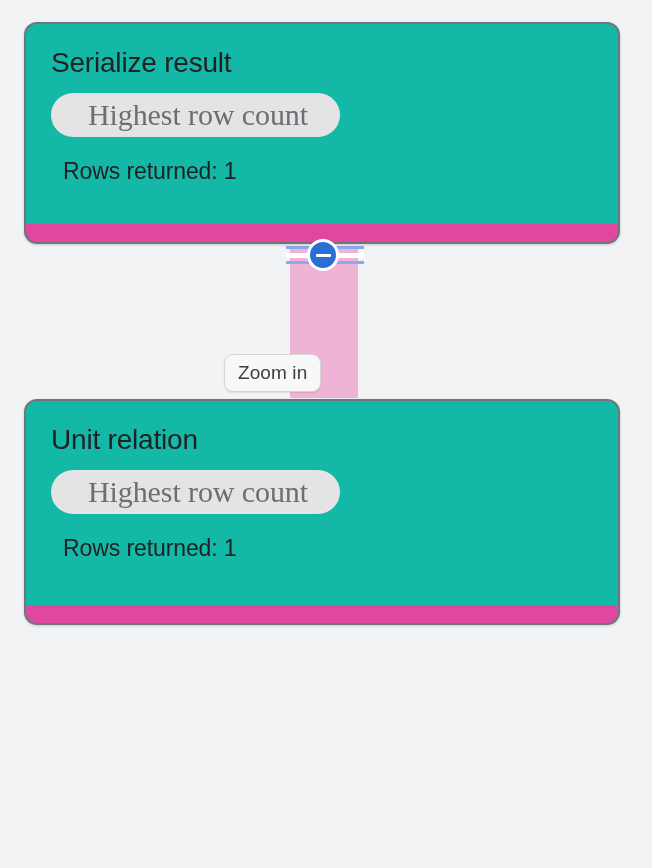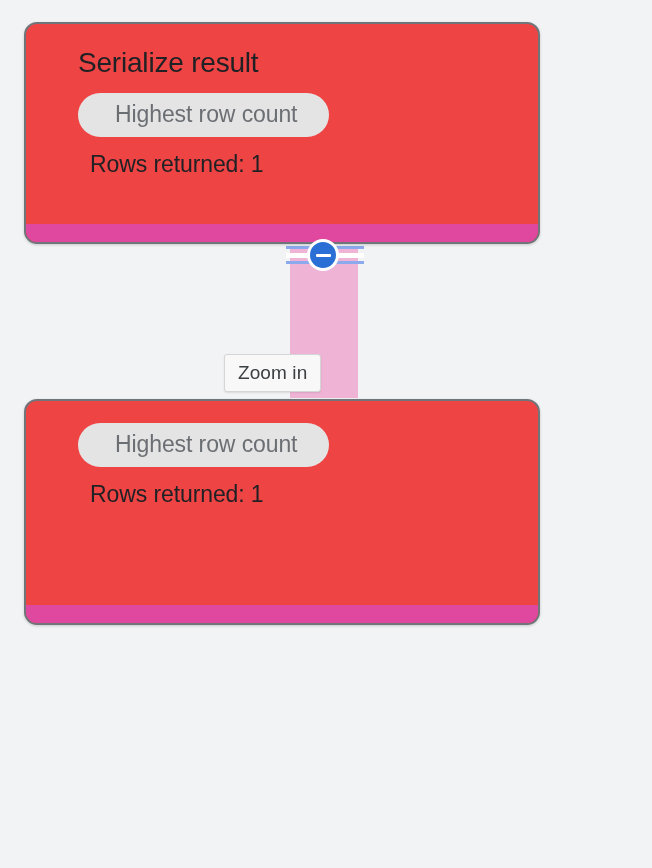--- a/index.html
+++ b/index.html
@@ -79,44 +79,43 @@
   }
 
   
   .tooltip {
     position: absolute;
     left: 224px;
     top: 354px;
     padding: 6px 13px 7px 13px;
     background: #f8f8f8;
     border: 1px solid #d5d5d5;
-    border-radius: 3px;
+    border-radius: 9px;
     color: #3c4043;
     font-size: 19px;
     line-height: 23px;
     letter-spacing: 0.1px;
     z-index: 8;
     box-shadow: 0 1px 2px rgba(0,0,0,0.10);
     white-space: nowrap;
     text-align: center;
   }
 
   
   .card {
     position: absolute;
     left: 24px;
-    width: 516px;
-    background: #ef4444;
+    width: 596px;
+    background: #14b8a6;
     border: 2px solid #70757a;
     border-radius: 13px;
     box-sizing: border-box;
     overflow: hidden;
     z-index: 4;
     box-shadow: 0 1px 3px rgba(0,0,0,0.18);
-    padding-left: 27px;
   }
   #card-0 { top: 22px;  height: 222px; }
   #card-1 { top: 399px; height: 226px; }
 
   .card-body {
     padding: 22px 25px 0 25px;
   }
 
   .card-title {
     font-size: 28px;
@@ -124,26 +123,27 @@
     color: #202124;
     font-weight: 400;
     letter-spacing: -0.2px;
     margin: 0 0 14px 0;
   }
 
   .card-badge {
     display: inline-block;
     background: #e4e4e4;
     color: #6b6f73;
-    font-size: 23px;
+    font-size: 30px;
     line-height: 27px;
     border-radius: 22px;
     padding: 8px 32px 9px 37px;
-    margin: 0 0 1px 0;
+    margin: 0 0 8px 0;
     letter-spacing: -0.1px;
+    font-family: Liberation Serif, serif;
   }
 
   .card-rows {
     font-size: 23px;
     line-height: 28px;
     color: #202124;
     margin: 12px;
     letter-spacing: -0.1px;
   }
 
@@ -185,19 +185,20 @@
     <div class="card-body">
       <div class="card-title">Serialize result</div>
       <div class="card-badge">Highest row count</div>
       <div class="card-rows">Rows returned: 1</div>
     </div>
     <div class="card-footer-bar"></div>
   </div>
 
   <div class="card" id="card-1">
     <div class="card-body">
+      <div class="card-title">Unit relation</div>
       <div class="card-badge">Highest row count</div>
       <div class="card-rows">Rows returned: 1</div>
     </div>
     <div class="card-footer-bar"></div>
   </div>
 
 </div>
 
 </body></html>

